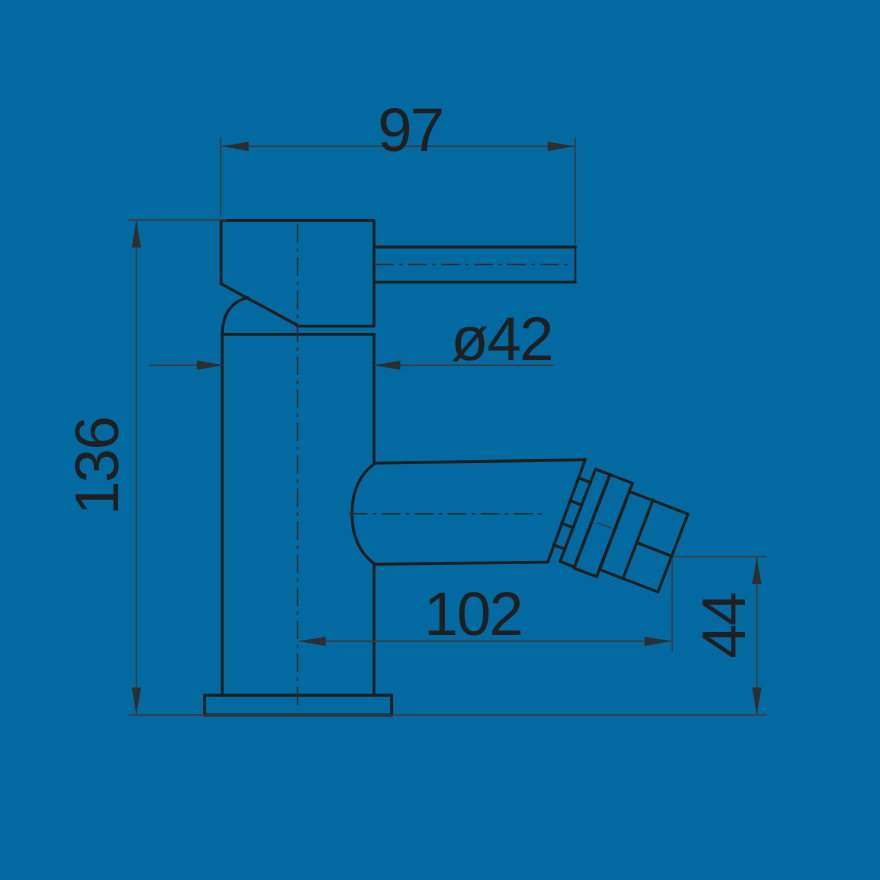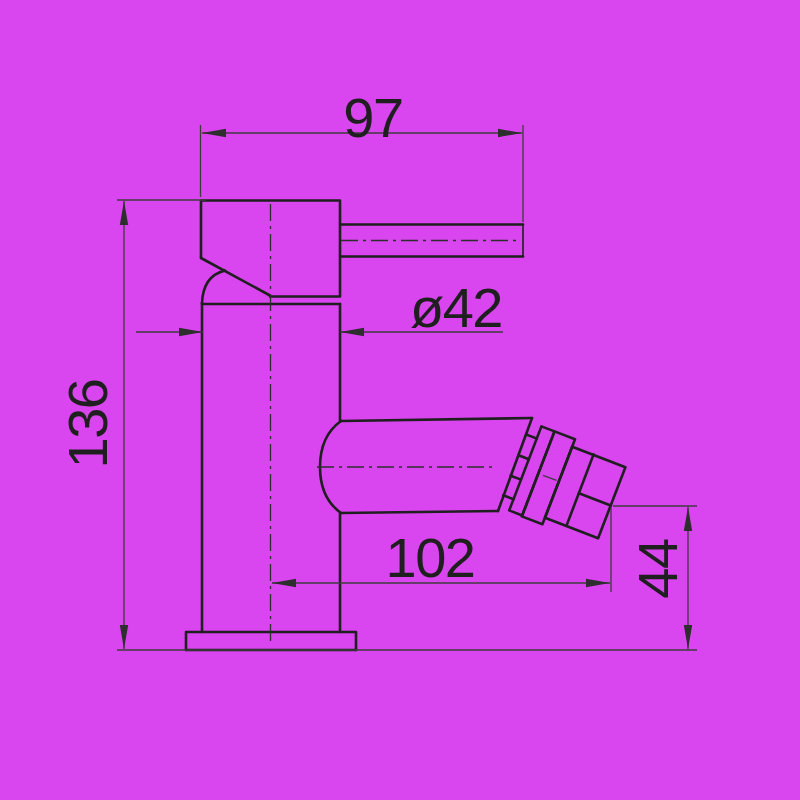--- a/index.html
+++ b/index.html
@@ -6,21 +6,21 @@
     margin: 0;
     padding: 0;
     background: #ffffff;
     width: 800px;
     height: 800px;
     overflow: hidden;
   }
   .canvas-wrap {
     width: 800px;
     height: 800px;
-    background: #d946ef;
+    background: #0369a1;
   }
   svg {
     display: block;
   }
   .obj {
     fill: none;
     stroke: #1f1f1f;
     stroke-width: 2.6;
     stroke-linecap: round;
     stroke-linejoin: round;

